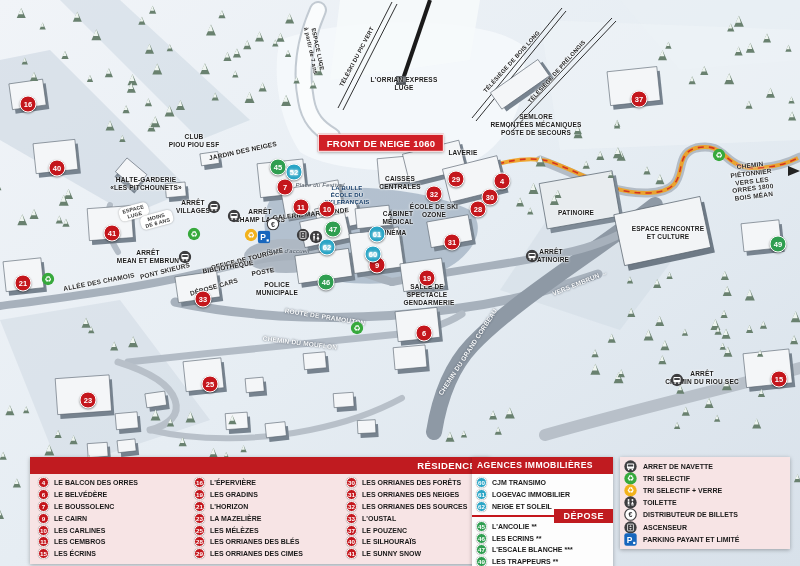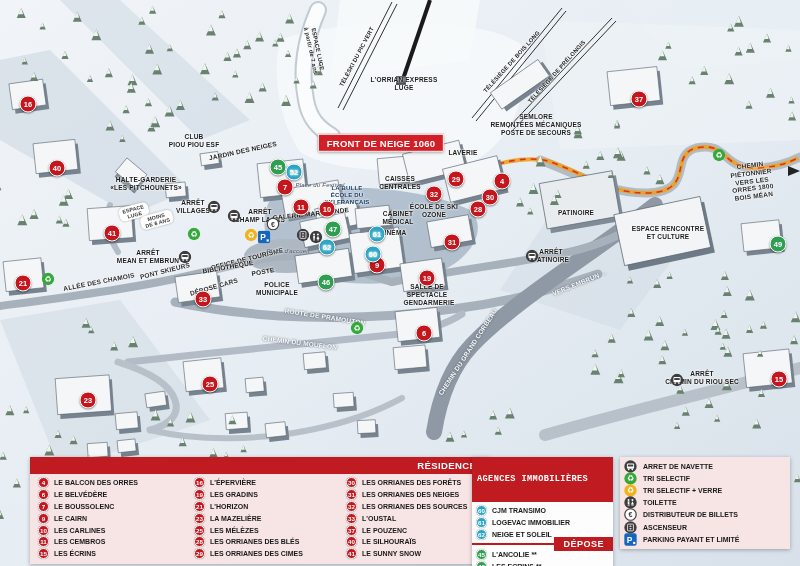--- a/index.html
+++ b/index.html
@@ -36,21 +36,21 @@
   .pink{background:#f7e4e5;} .white{background:#fdfdfd;}
   #p-res{left:30px;top:457px;width:460px;text-align:right;}
   #p-res .pbody{display:flex;}
   .lcol{display:flex;flex-direction:column;}
   .lrow{display:flex;align-items:center;gap:5px;height:11.8px;}
   .lnum{width:11px;height:11px;border-radius:50%;color:#fff;font-size:6.2px;font-weight:bold;
         display:flex;align-items:center;justify-content:center;border:1px solid #fff;
         box-shadow:0 0 1px rgba(0,0,0,.5);flex:0 0 11px;box-sizing:border-box;}
   .ltxt{font-size:7px;font-weight:bold;color:#191919;white-space:nowrap;}
   #p-ag{left:472px;top:457px;width:141px;}
-  #p-ag .phead{font-size:8.6px;padding:17px 5px;font-family:Liberation Mono, monospace;}
+  #p-ag .phead{font-size:8.6px;padding:3px 5px;}
   .hot-sep{border-top:2px solid #c4161c;margin:3px -4px 3px -4px;position:relative;height:0;}
   .hot-banner{position:absolute;right:0;top:-8px;background:#c01b20;color:#fff;font-size:9px;
               font-weight:bold;padding:2px 9px;letter-spacing:.5px;}
   #p-lg{left:620px;top:457px;width:170px;}
   .lgicon{width:13px;height:13px;flex:0 0 13px;}
   .lgicon svg{width:100%;height:100%;display:block;}
   #p-lg .lrow{gap:6px;height:12.2px;}
 </style>
 </head>
 <body>

